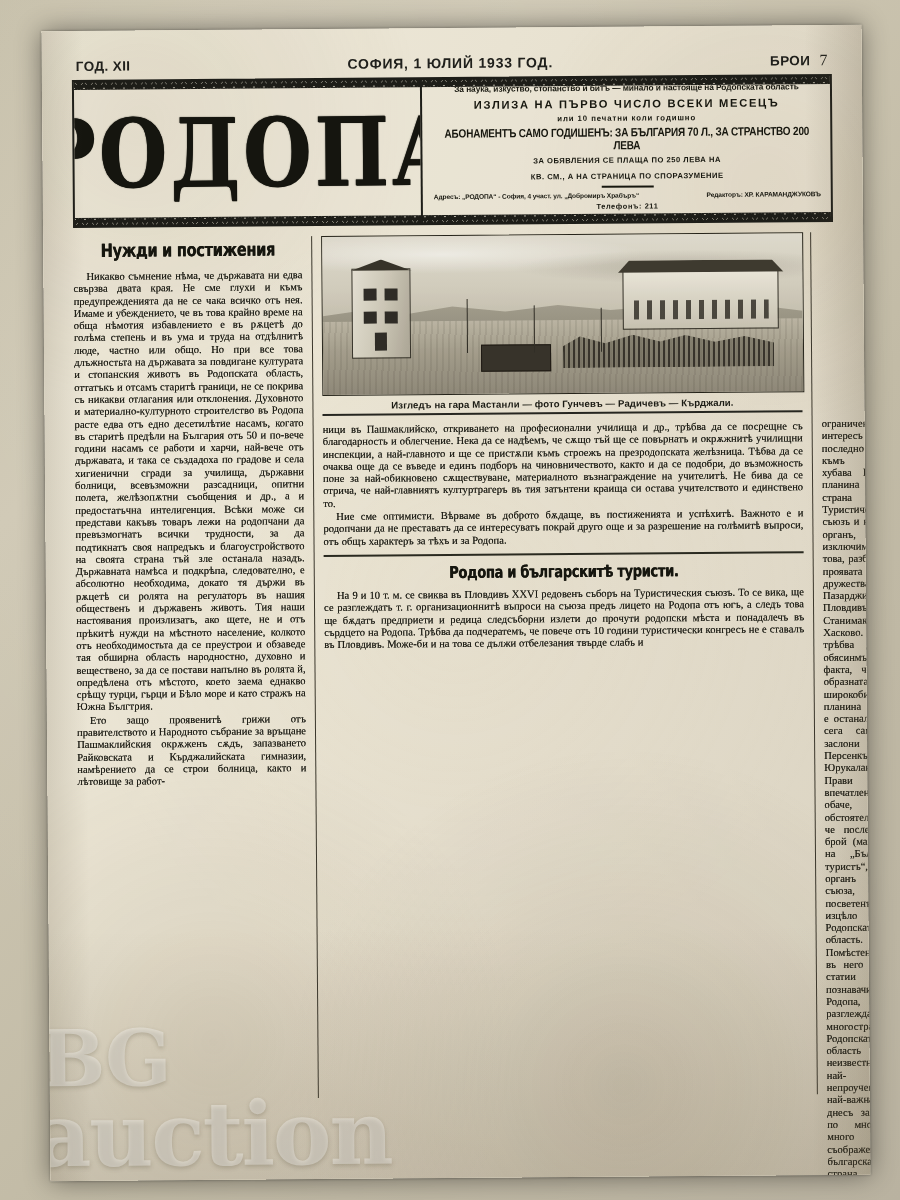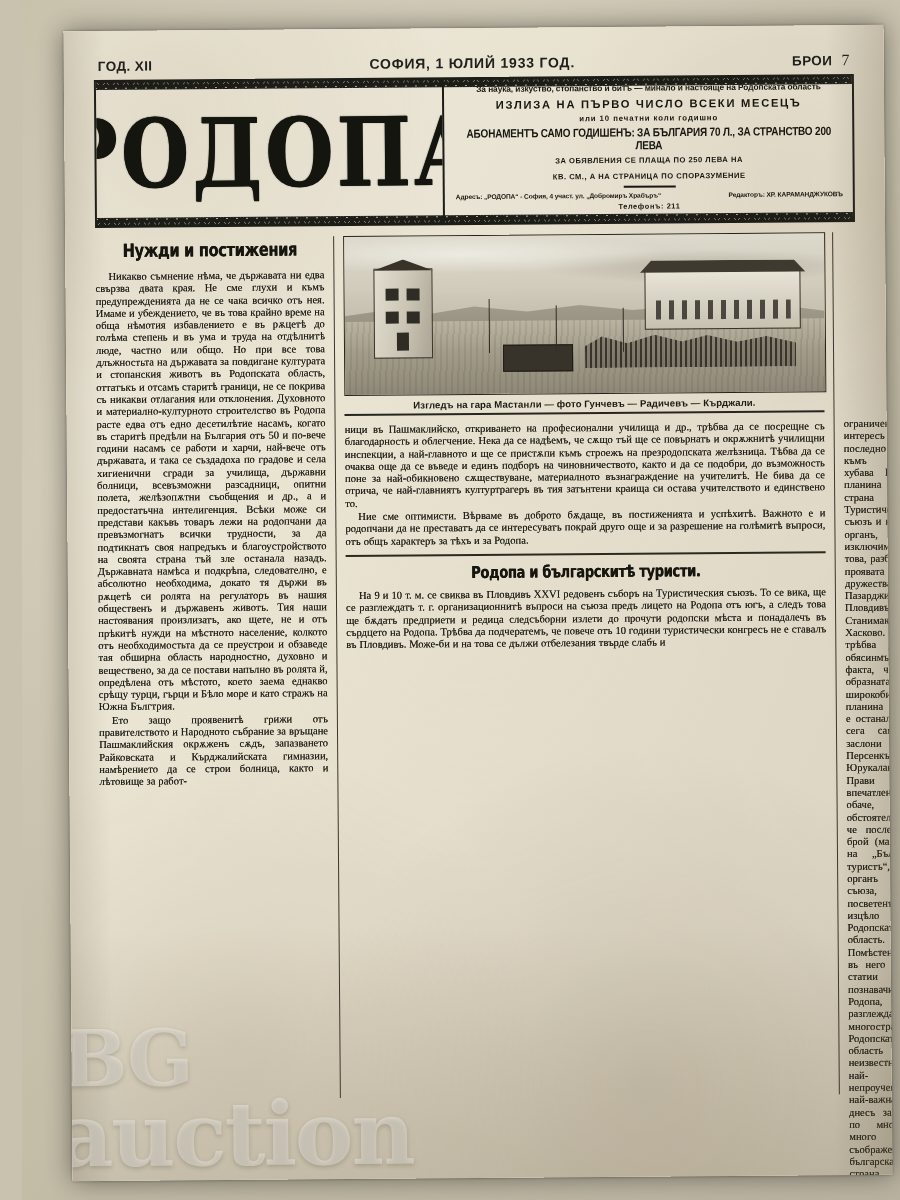--- a/index.html
+++ b/index.html
@@ -7,21 +7,20 @@
     width:900px;height:1200px;overflow:hidden;
     background:#c9c2ae;
     font-family:"Liberation Serif", serif;
   }
   
   #scan{
     position:absolute;inset:0;
     background:
       radial-gradient(ellipse at 30% 20%, rgba(255,255,255,.10), rgba(0,0,0,0) 60%),
       linear-gradient(135deg,#c6bfa9 0%,#cfc8b4 25%,#c2bba6 60%,#b9b2a0 100%);
-    margin-left: 22px;
   }
   #paper{
     position:absolute;
     left:46px;top:28px;width:820px;height:1150px;
     background:
       linear-gradient(115deg,#efeadb 0%,#e9e3d2 35%,#e3dccb 62%,#d9d2c0 100%);
     box-shadow:0 0 26px rgba(0,0,0,.45), 0 0 3px rgba(0,0,0,.4);
     transform:rotate(-0.45deg);
     overflow:hidden;
   }

